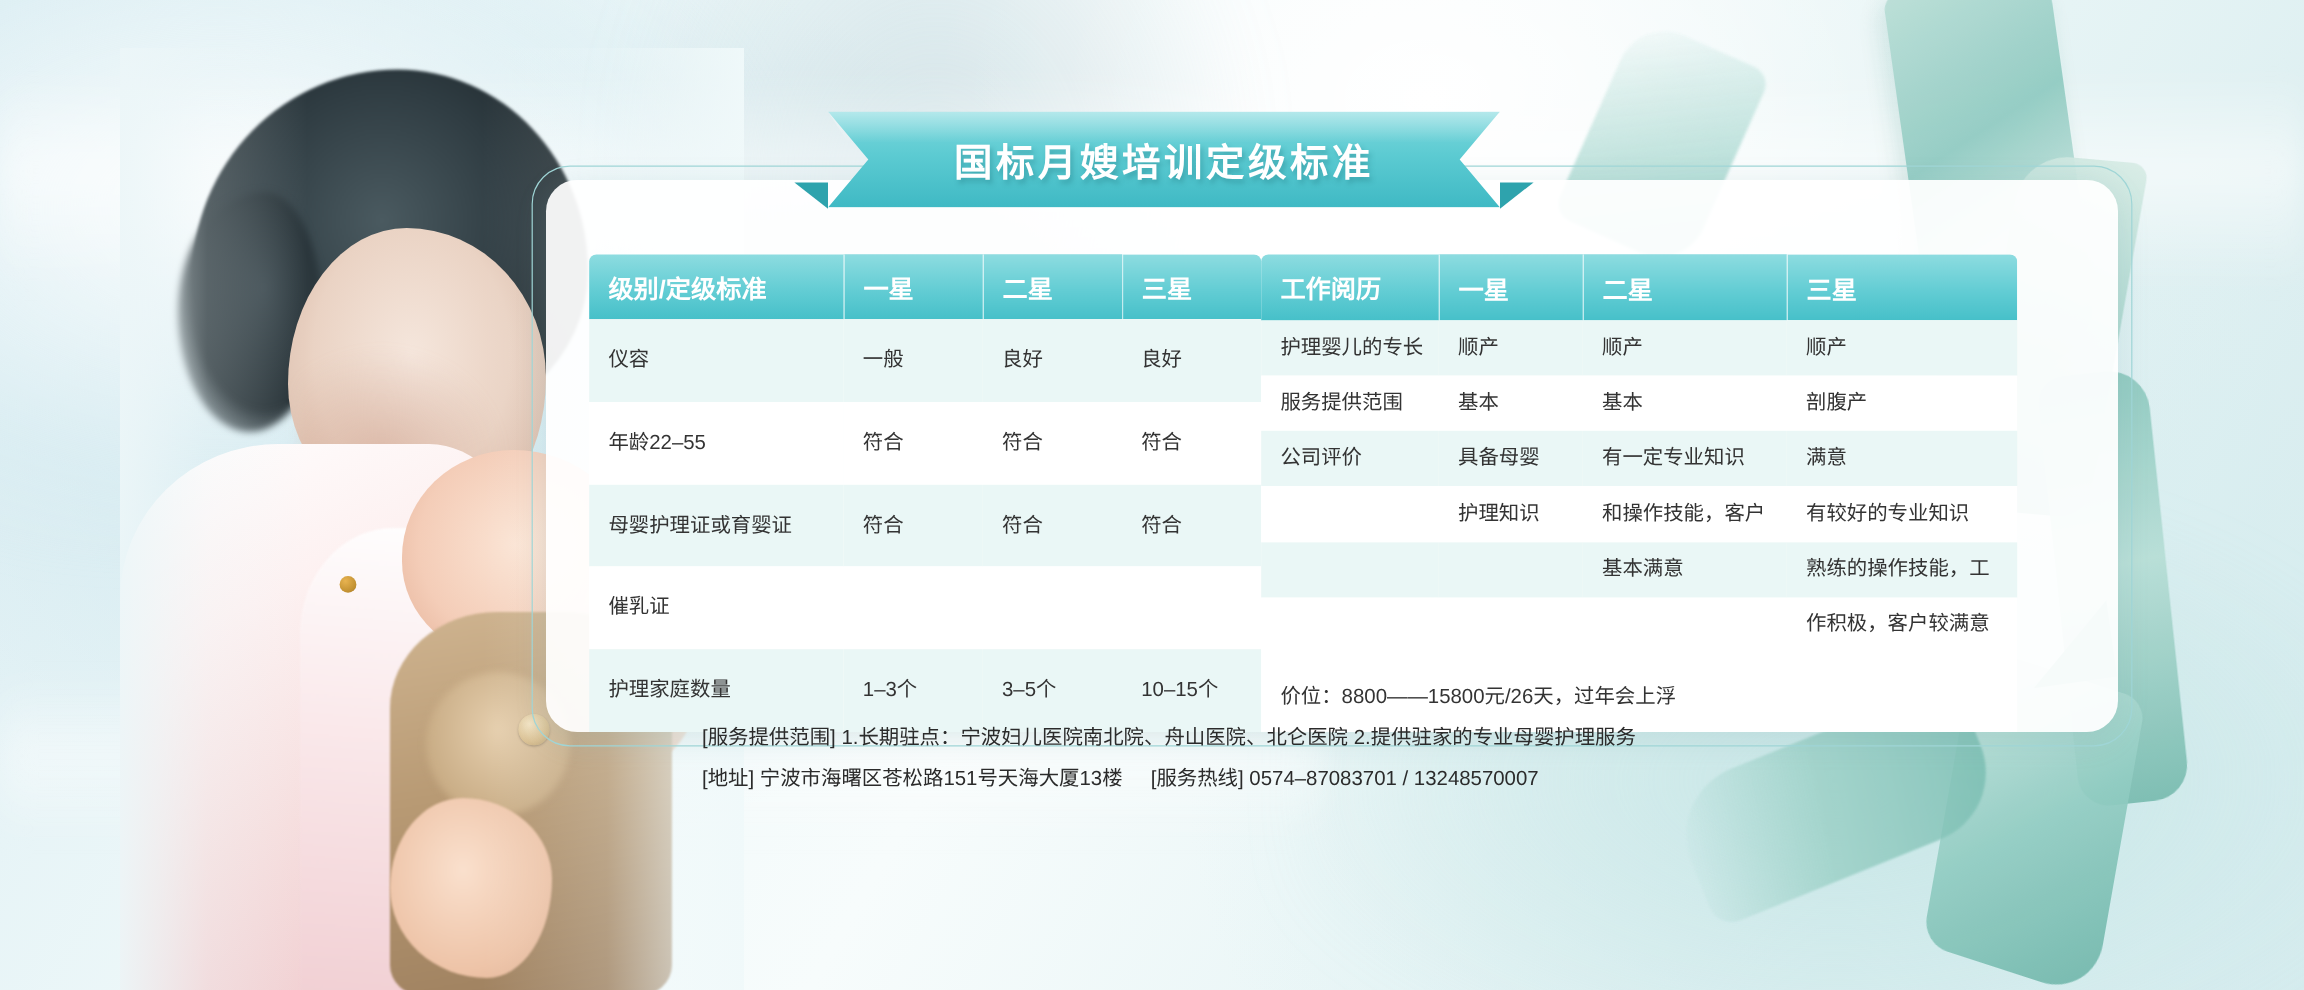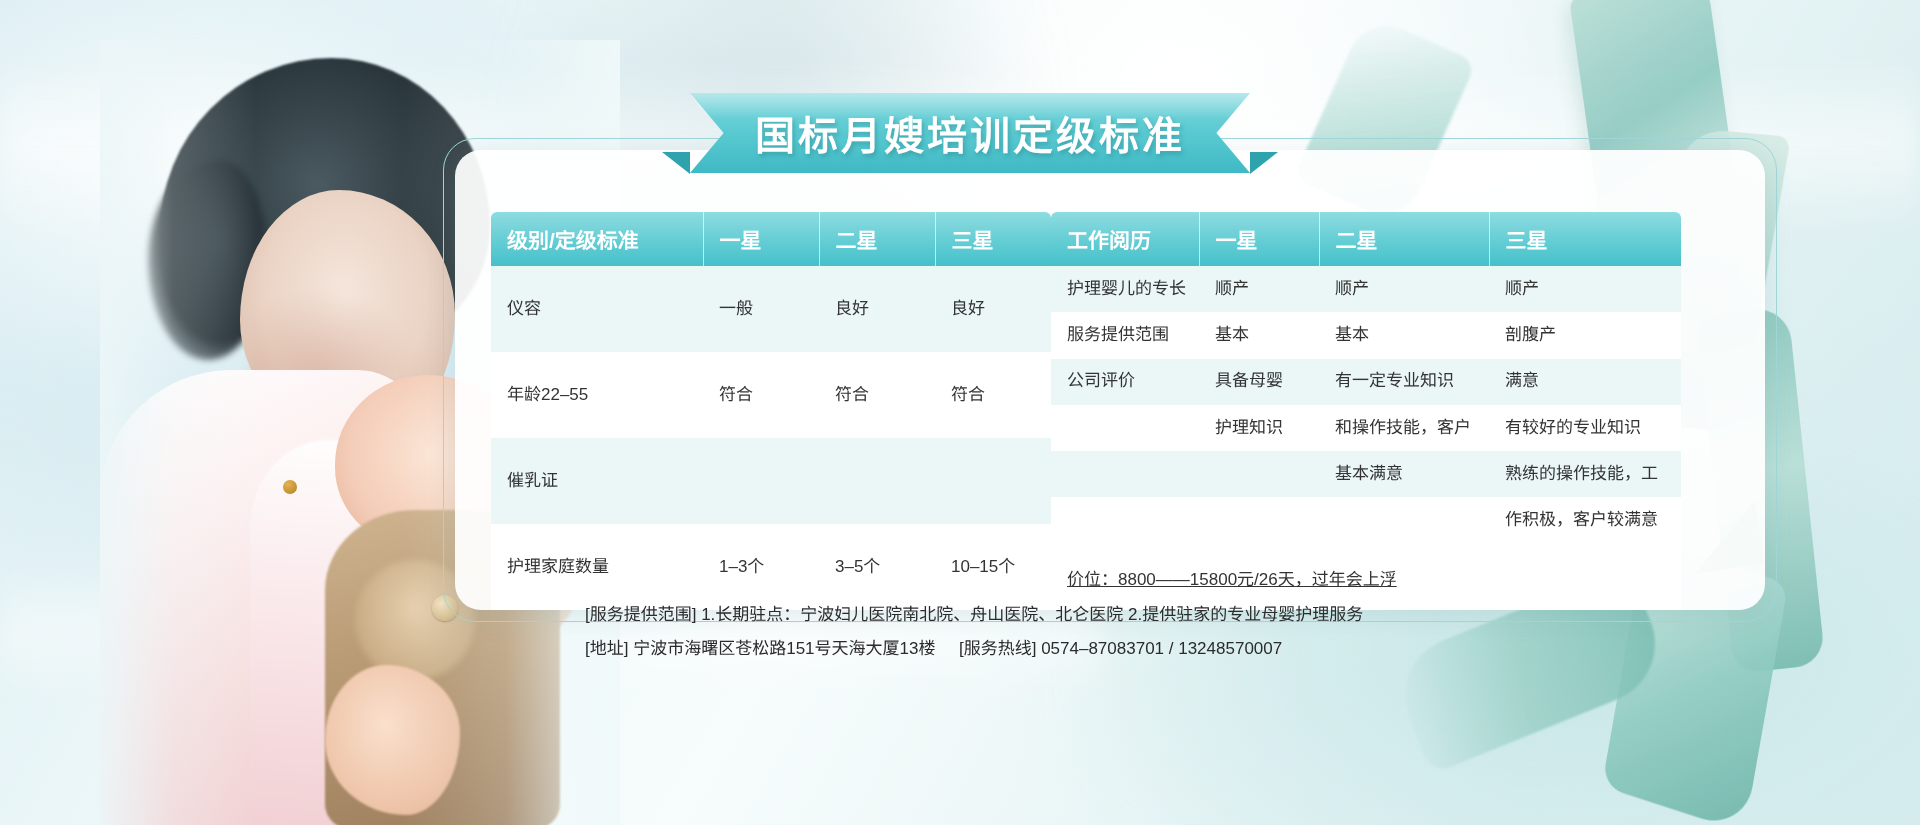--- a/index.html
+++ b/index.html
@@ -294,21 +294,21 @@
   }
   .banner-sheen {
     position: absolute;
     left: 690px; top: 93px;
     width: 560px; height: 26px;
     background: linear-gradient(180deg, rgba(255,255,255,0.42) 0%, rgba(255,255,255,0) 100%);
     clip-path: polygon(0% 0%, 100% 0%, 97% 100%, 3% 100%);
     pointer-events: none;
   }
   .banner-title {
-    font-size: 40px;
+    font-size: 32px;
     font-weight: 700;
     color: #ffffff;
     letter-spacing: 3px;
     text-shadow: 2px 3px 4px rgba(40,130,140,0.45);
     white-space: nowrap;
   }
   .banner-tail-l, .banner-tail-r {
     position: absolute;
     top: 152px;
     width: 0; height: 0;
@@ -380,21 +380,20 @@
   .tbl-right col.d1 { width: 120px; }
   .tbl-right col.d2 { width: 170px; }
   .tbl-right col.d3 { width: 192px; }
 
   .price-row td {
     background: #ffffff !important;
     padding: 14px 16px 6px 16px;
     font-size: 17px;
     color: #333;
     white-space: nowrap;
-    text-decoration: underline;
   }
 
   
   .footer {
     position: absolute;
     left: 585px;
     top: 598px;
     width: 1200px;
     font-size: 17px;
     color: #2b2b2b;
@@ -474,20 +473,26 @@
           <td>良好</td>
           <td>良好</td>
         </tr>
         <tr>
           <td>年龄22–55</td>
           <td>符合</td>
           <td>符合</td>
           <td>符合</td>
         </tr>
         <tr>
+          <td>母婴护理证或育婴证</td>
+          <td>符合</td>
+          <td>符合</td>
+          <td>符合</td>
+        </tr>
+        <tr>
           <td>催乳证</td>
           <td></td>
           <td></td>
           <td></td>
         </tr>
         <tr>
           <td>护理家庭数量</td>
           <td>1–3个</td>
           <td>3–5个</td>
           <td>10–15个</td>

